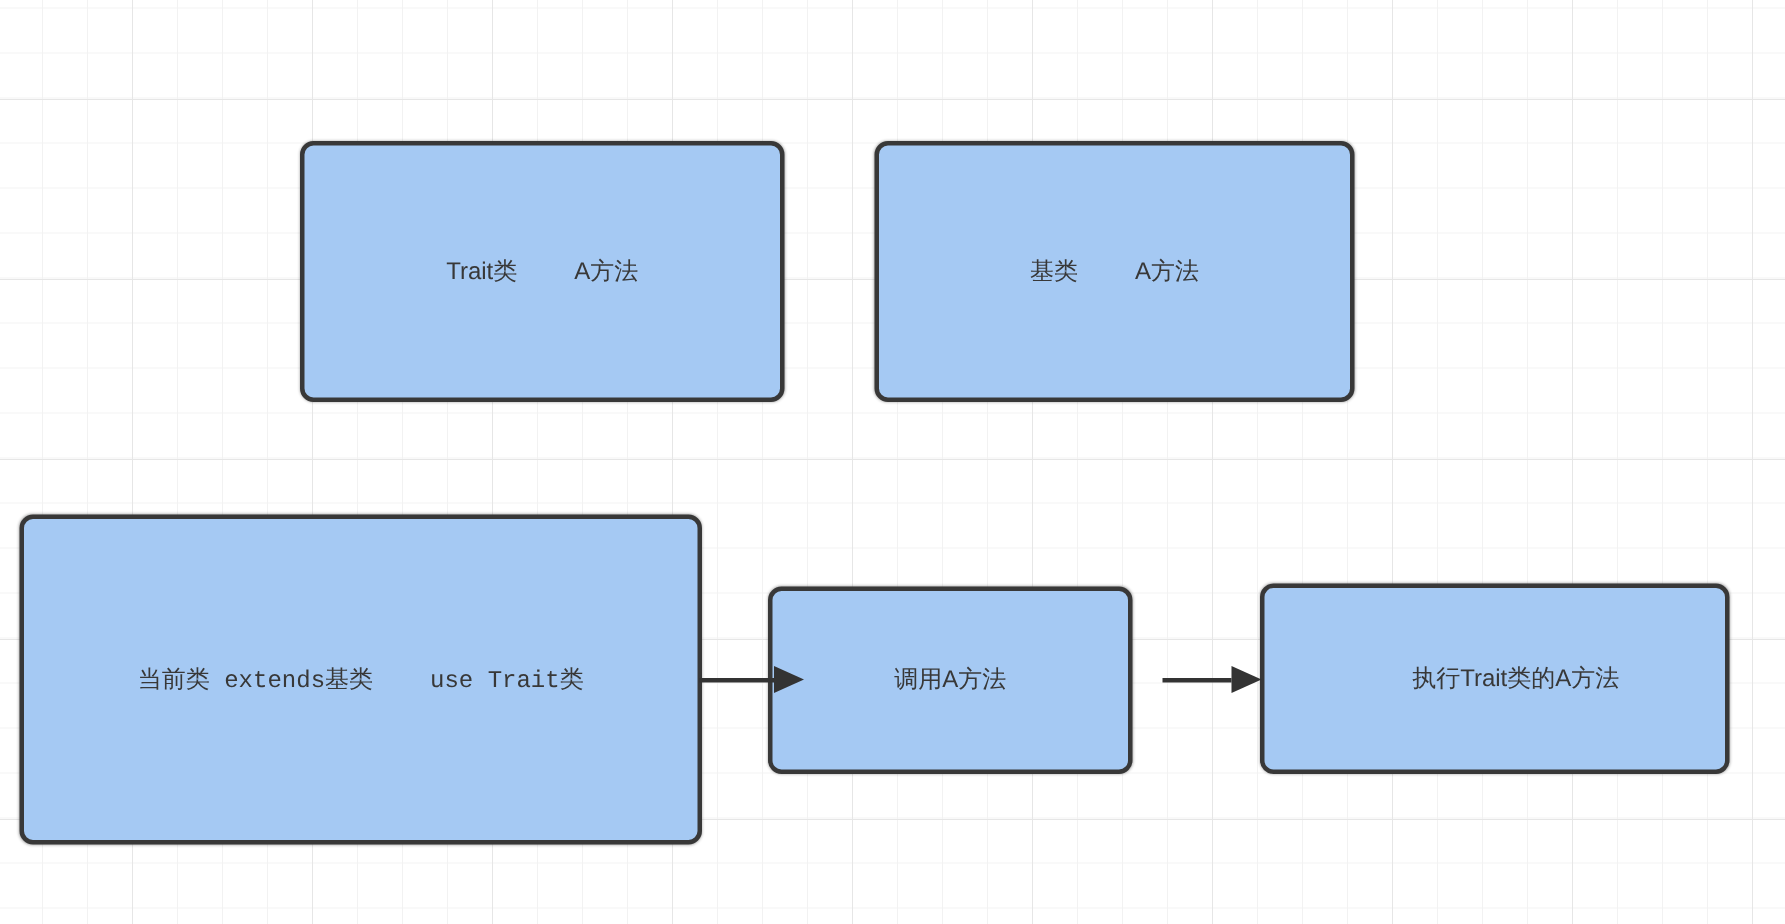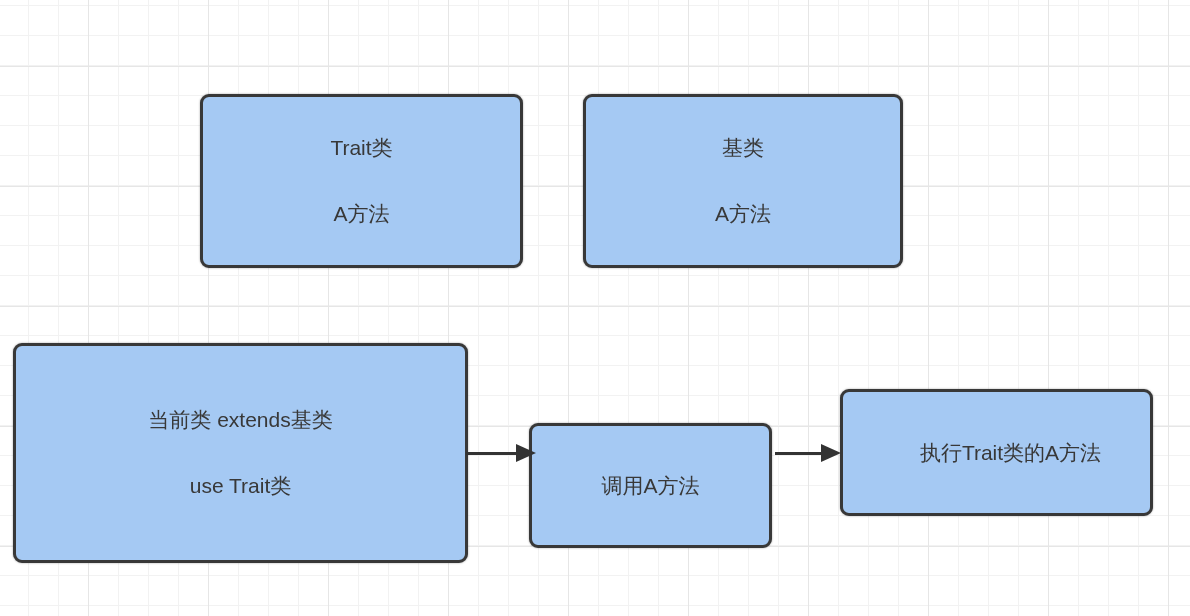--- a/index.html
+++ b/index.html
@@ -30,36 +30,36 @@
       0 5px;
   }
   .node {
     position: absolute;
     box-sizing: border-box;
     background: #a5c9f3;
     border: 3px solid #383838;
     border-radius: 9px;
     box-shadow: 0 0 2px rgba(40,40,40,0.45);
     display: flex;
-    flex-direction: column;
+    flex-direction: row;
     align-items: center;
     justify-content: center;
     gap: 38px;
     color: #383838;
-    font-size: 21px;
+    font-size: 16px;
     text-align: center;
   }
   .node .line {
     display: block;
     white-space: nowrap;
   }
   #node-trait-class   { left: 200px; top: 94px;  width: 323px; height: 174px; }
   #node-base-class    { left: 583px; top: 94px;  width: 320px; height: 174px; }
-  #node-current-class { left: 13px;  top: 343px; width: 455px; height: 220px; }
-  #node-call-a-method { left: 529px; top: 391px; width: 243px; height: 125px; margin-top: 32px; }
+  #node-current-class { left: 13px;  top: 343px; width: 455px; height: 220px; font-family: Liberation Mono, monospace; }
+  #node-call-a-method { left: 512px; top: 391px; width: 243px; height: 125px; }
   #node-exec-method   { left: 840px; top: 389px; width: 313px; height: 127px; padding-left: 28px; }
 
   .connector {
     position: absolute;
     top: 444px;
     height: 18px;
     display: flex;
     align-items: center;
   }
   #connector-1 { left: 466px; width: 70px; }

